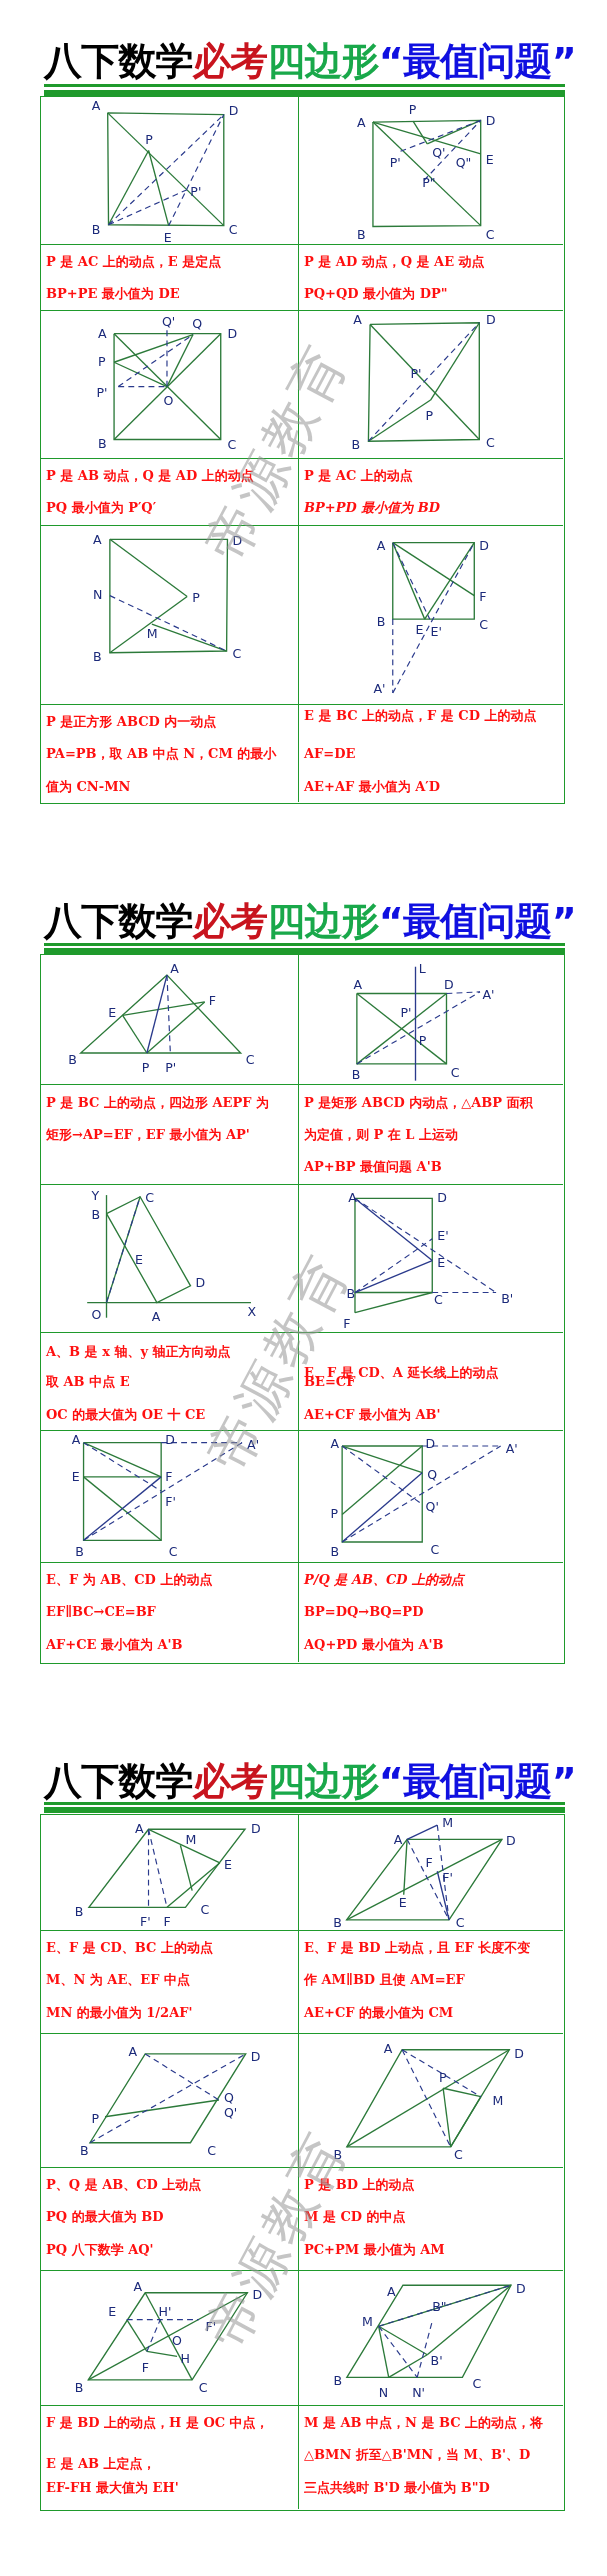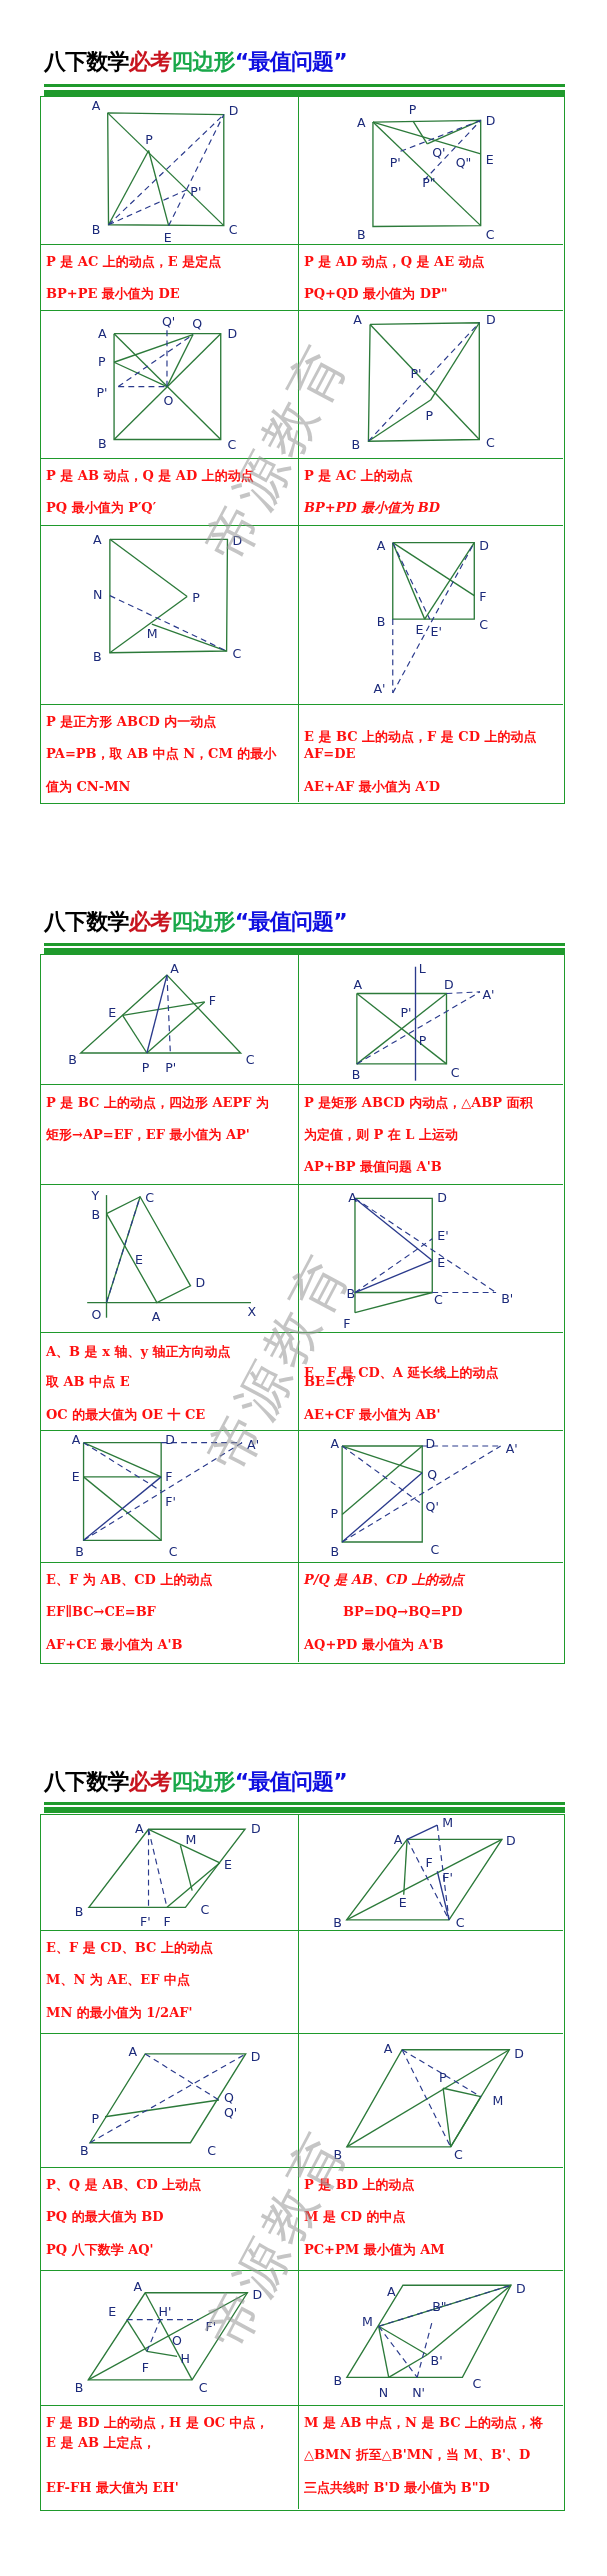--- a/index.html
+++ b/index.html
@@ -1,18 +1,18 @@
 <!DOCTYPE html>
 <html style="font-size:13.5px"><head>
 <meta charset="utf-8">
 <style>
   html,body{margin:0;padding:0;background:#fff;}
   body{width:607px;height:2576px;position:relative;overflow:hidden;font-family:"DejaVu Serif","Liberation Serif",serif;}
   .section{position:absolute;left:0;width:607px;}
-  .title{position:absolute;left:44px;height:35px;line-height:35px;font-size:22px;font-weight:bold;white-space:nowrap;letter-spacing:-0.8px;font-family:"DejaVu Sans","Liberation Sans",sans-serif;}
+  .title{position:absolute;left:44px;height:35px;line-height:35px;font-size:38px;font-weight:bold;white-space:nowrap;letter-spacing:-0.8px;font-family:"DejaVu Sans","Liberation Sans",sans-serif;}
   .title .t1{color:#000;}
   .title .t2{color:#c8141e;}
   .title .t3{color:#19a84a;}
   .title .t4{color:#1010e0;}
   .rule-thin{position:absolute;left:44px;width:521px;height:3.4px;background:#1f9a2c;}
   .rule-thick{position:absolute;left:44px;width:521px;height:5.9px;background:#1f9a2c;}
   .table{position:absolute;left:40px;width:525px;border:1.7px solid #1f9a2c;box-sizing:border-box;}
   .row{position:absolute;left:0;width:522px;border-bottom:1.7px solid #1f9a2c;box-sizing:border-box;}
   .row:last-child{border-bottom:none;}
   .cell{position:absolute;top:0;bottom:0;box-sizing:border-box;overflow:hidden;}
@@ -180,21 +180,21 @@
       </div>
     </div>
 
     <div class="row" style="top:608px;height:97px;">
       <div class="cell l">
         <div class="txt" style="top:8.4px;">P 是正方形 ABCD 内一动点</div>
         <div class="txt" style="top:40px;">PA=PB，取 AB 中点 N，CM 的最小</div>
         <div class="txt" style="top:73px;">值为 CN-MN</div>
       </div>
       <div class="cell r">
-        <div class="txt" style="top:23px;">E 是 BC 上的动点，F 是 CD 上的动点</div>
+        <div class="txt" style="top:2px;">E 是 BC 上的动点，F 是 CD 上的动点</div>
         <div class="txt" style="top:40px;">AF=DE</div>
         <div class="txt" style="top:73px;">AE+AF 最小值为 A′D</div>
       </div>
     </div>
   </div>
 </div>
 
 <div class="section" style="top:860px;height:809px;">
   <div class="title" style="top:44px;">
     <span class="t1">八下数学</span><span class="t2">必考</span><span class="t3">四边形</span><span class="t4">“最值问题”</span>
@@ -344,21 +344,21 @@
       </div>
     </div>
     <div class="row" style="top:608px;height:99px;">
       <div class="cell l">
         <div class="txt" style="top:8.4px;">E、F 为 AB、CD 上的动点</div>
         <div class="txt" style="top:40px;">EF∥BC→CE=BF</div>
         <div class="txt" style="top:73px;">AF+CE 最小值为 A'B</div>
       </div>
       <div class="cell r">
         <div class="txt" style="top:8.4px;font-style:italic;">P/Q 是 AB、CD 上的动点</div>
-        <div class="txt" style="top:40px;margin-left:39px;">BP=DQ→BQ=PD</div>
+        <div class="txt" style="top:40px;">BP=DQ→BQ=PD</div>
         <div class="txt" style="top:73px;">AQ+PD 最小值为 A'B</div>
       </div>
     </div>
   </div>
 </div>
 
 <div class="section" style="top:1720px;height:843px;">
   <div class="title" style="top:44px;">
     <span class="t1">八下数学</span><span class="t2">必考</span><span class="t3">四边形</span><span class="t4">“最值问题”</span>
   </div>
@@ -403,20 +403,25 @@
           <text class="lbl" x="40" y="134">B</text>
             <text class="lbl" x="186" y="134">C</text>
         </svg>
       </div>
     </div>
     <div class="row" style="top:116px;height:103px;">
       <div class="cell l">
         <div class="txt" style="top:8.4px;">E、F 是 CD、BC 上的动点</div>
         <div class="txt" style="top:40px;">M、N 为 AE、EF 中点</div>
         <div class="txt" style="top:73px;">MN 的最小值为 1/2AF'</div>
+      </div>
+      <div class="cell r">
+        <div class="txt" style="top:8.4px;">E、F 是 BD 上动点，且 EF 长度不变</div>
+        <div class="txt" style="top:40px;">作 AM∥BD 且使 AM=EF</div>
+        <div class="txt" style="top:73px;">AE+CF 的最小值为 CM</div>
       </div>
     </div>
     <div class="row" style="top:218px;height:135px;">
       <div class="cell l">
         <svg viewBox="0 0 306 160">
           <polygon class="g" points="124,25 244,25 178,131 58,131"></polygon>
           <line class="g" x1="76" y1="100" x2="212" y2="80"></line>
           <line class="d" x1="124" y1="25" x2="212" y2="80"></line>
           <line class="d" x1="58" y1="131" x2="244" y2="25"></line>
           <text class="lbl" x="104" y="28">A</text>
@@ -499,21 +504,21 @@
           <text class="lbl" x="40" y="136">B</text>
             <text class="lbl" x="206" y="140">C</text>
           <text class="lbl" x="94" y="150">N</text>
             <text class="lbl" x="134" y="150">N'</text>
         </svg>
       </div>
     </div>
     <div class="row" style="top:591px;height:103px;">
       <div class="cell l">
         <div class="txt" style="top:8.4px;">F 是 BD 上的动点，H 是 OC 中点，</div>
-        <div class="txt" style="top:28px;">E 是 AB 上定点，</div>
+        <div class="txt" style="top:49px;">E 是 AB 上定点，</div>
         <div class="txt" style="top:73px;">EF-FH 最大值为 EH'</div>
       </div>
       <div class="cell r">
         <div class="txt" style="top:8.4px;">M 是 AB 中点，N 是 BC 上的动点，将</div>
         <div class="txt" style="top:40px;">△BMN 折至△B'MN，当 M、B'、D</div>
         <div class="txt" style="top:73px;">三点共线时 B'D 最小值为 B"D</div>
       </div>
     </div>
   </div>
 </div>

